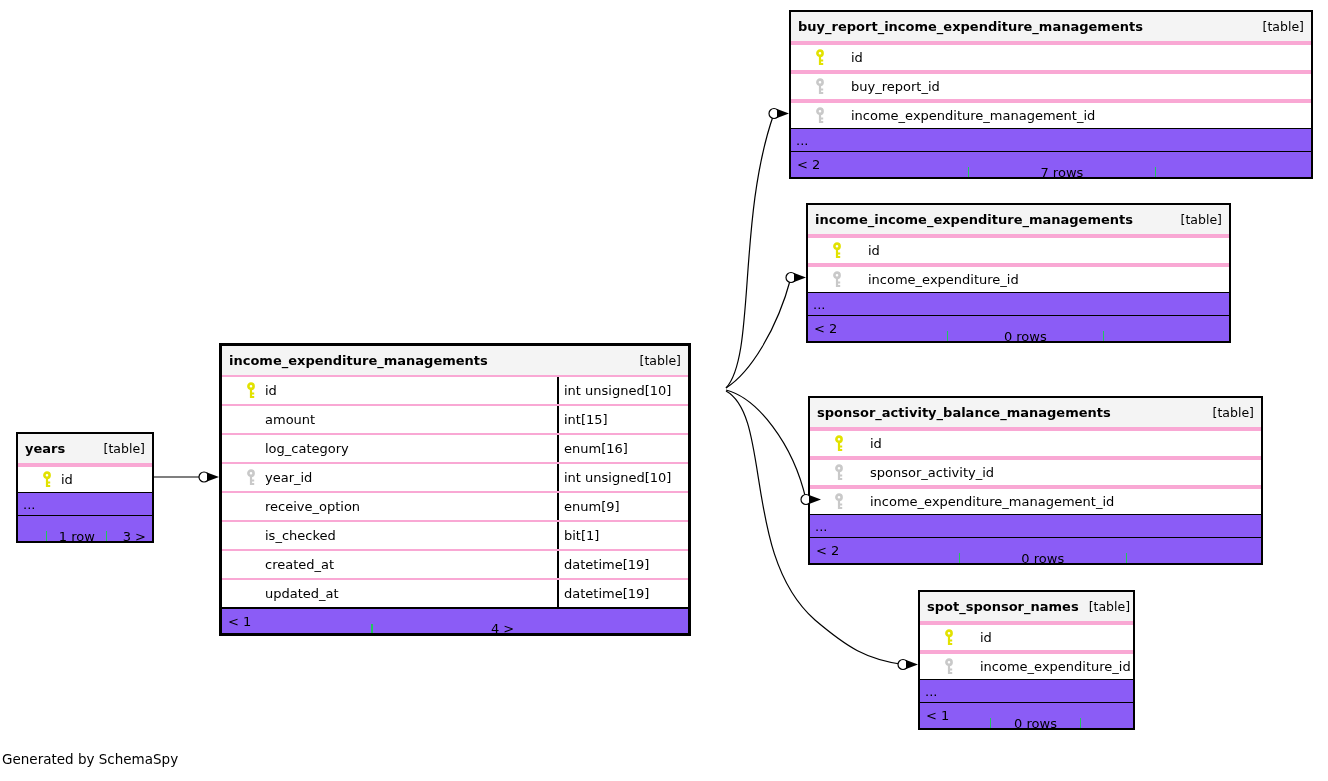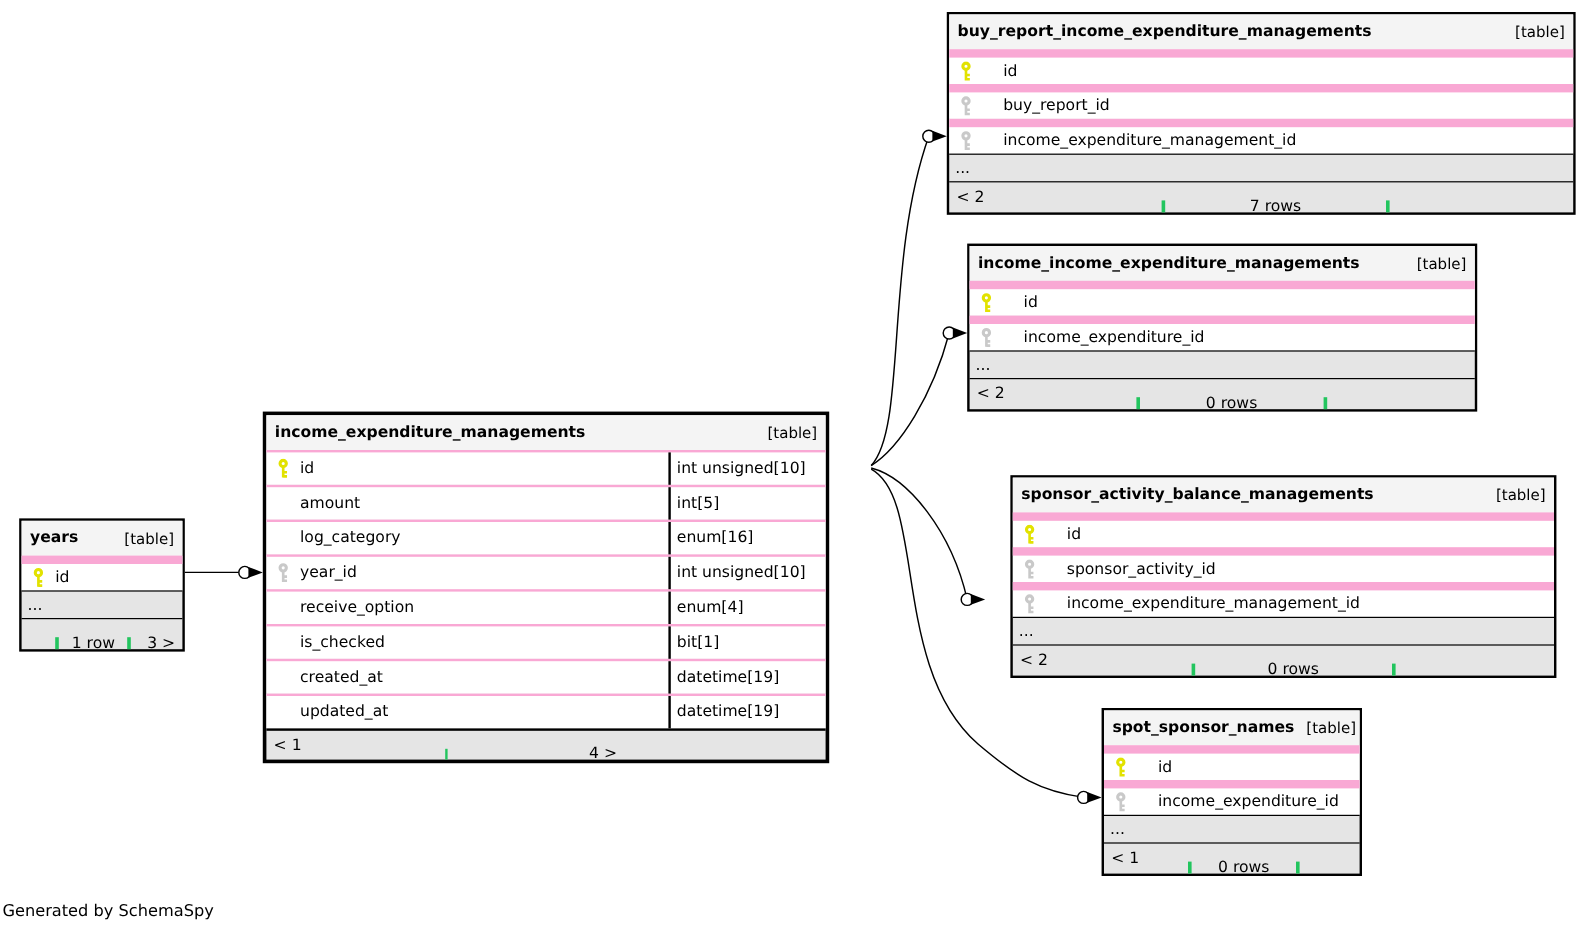--- a/index.html
+++ b/index.html
@@ -1,39 +1,39 @@
 <!DOCTYPE html>
 <html><head>
 <meta charset="utf-8">
 <style>
   html,body{margin:0;padding:0;background:#fff;}
   #canvas{position:relative;width:1328px;height:781px;background:#ffffff;overflow:hidden;
           font-family:"DejaVu Sans","Liberation Sans",sans-serif;color:#000;}
 
   
-  .tbl{position:absolute;background:#e5e5e5;border:2px solid #000;box-sizing:border-box;z-index:2;font-size:13px;}
+  .tbl{position:absolute;background:#8b5cf6;border:2px solid #000;box-sizing:border-box;z-index:2;font-size:13px;}
   .tbl.main{border-width:3px;}
   .hdr{display:flex;justify-content:space-between;align-items:center;height:29px;
        background:#f4f4f4;padding:0 7px;box-sizing:border-box;}
   .hdr .t{font-weight:bold;white-space:nowrap;}
   .hdr .tag{font-size:12.5px;white-space:nowrap;margin-left:10px;}
-  .row{display:flex;align-items:center;height:29px;border-top:7px solid #f9a8d4;box-sizing:border-box;background:#fff;}
+  .row{display:flex;align-items:center;height:29px;border-top:4px solid #f9a8d4;box-sizing:border-box;background:#fff;padding-left:15px;}
   .tbl.main .row{border-top-width:2px;}
   .keyspot{width:10px;height:17px;margin-left:9px;flex:none;}
   .key-pk{color:#e2e200;}
   .key-fk{color:#c9c9c9;}
   .cname{margin-left:9px;white-space:nowrap;}
   .tbl.ind .cname{margin-left:26px;}
   .ctype{margin-left:auto;flex:none;width:131px;height:100%;box-sizing:border-box;
          border-left:2px solid #000;display:flex;align-items:center;padding:0 5px;white-space:nowrap;}
   .dots{height:23px;border-top:1px solid #000;display:flex;align-items:center;padding:0 5px;box-sizing:border-box;}
   .ftr{display:flex;height:26px;border-top:1px solid #000;box-sizing:border-box;}
   .tbl.main .ftr{border-top-width:2px;}
   .fc{display:flex;align-items:center;padding:0 6px;box-sizing:border-box;white-space:nowrap;}
-  .fc + .fc{border-left:3px solid #22c55e;margin-top:15px;}
+  .fc + .fc{border-left:1px solid #22c55e;margin-top:15px;}
   .tbl.main .fc + .fc{border-left-width:2px;}
   .fc.l{justify-content:flex-start;}
   .fc.c{justify-content:center;}
   .fc.r{justify-content:flex-end;}
 
   
   #edges{position:absolute;left:0;top:0;width:1328px;height:781px;z-index:3;pointer-events:none;}
 
   
   #gen-note{position:absolute;left:2px;top:751px;font-size:13.5px;z-index:2;}
@@ -126,21 +126,21 @@
       <span class="cname">income_expenditure_id</span>
     </div>
     <div class="dots">...</div>
     <div class="ftr">
       <span class="fc l" style="width:33%">&lt; 2</span>
       <span class="fc c" style="width:37%">0 rows</span>
       <span class="fc r" style="width:30%"></span>
     </div>
   </div>
 
-  <div class="tbl ind" style="left:842px;top:396px;width:455px;">
+  <div class="tbl ind" style="left:808px;top:396px;width:455px;">
     <div class="hdr">
       <span class="t">sponsor_activity_balance_managements</span>
       <span class="tag">[table]</span>
     </div>
     <div class="row">
       <span class="keyspot key-pk"><svg width="10" height="17" viewBox="0 0 10 17">
             <circle cx="5" cy="4.2" r="2.6" fill="none" stroke="currentColor" stroke-width="2.6"></circle>
             <path d="M5 6.5 V16 M5 11.5 H8.2 M5 15 H8.2" stroke="currentColor" stroke-width="2.2" fill="none"></path>
           </svg></span>
       <span class="cname">id</span>
@@ -203,39 +203,39 @@
       <span class="keyspot key-pk"><svg width="10" height="17" viewBox="0 0 10 17">
             <circle cx="5" cy="4.2" r="2.6" fill="none" stroke="currentColor" stroke-width="2.6"></circle>
             <path d="M5 6.5 V16 M5 11.5 H8.2 M5 15 H8.2" stroke="currentColor" stroke-width="2.2" fill="none"></path>
           </svg></span>
       <span class="cname">id</span>
       <span class="ctype">int unsigned[10]</span>
     </div>
     <div class="row">
       <span class="keyspot"></span>
       <span class="cname">amount</span>
-      <span class="ctype">int[5]</span>
+      <span class="ctype">int[15]</span>
     </div>
     <div class="row">
       <span class="keyspot"></span>
       <span class="cname">log_category</span>
       <span class="ctype">enum[16]</span>
     </div>
     <div class="row">
       <span class="keyspot key-fk"><svg width="10" height="17" viewBox="0 0 10 17">
             <circle cx="5" cy="4.2" r="2.6" fill="none" stroke="currentColor" stroke-width="2.6"></circle>
             <path d="M5 6.5 V16 M5 11.5 H8.2 M5 15 H8.2" stroke="currentColor" stroke-width="2.2" fill="none"></path>
           </svg></span>
       <span class="cname">year_id</span>
       <span class="ctype">int unsigned[10]</span>
     </div>
     <div class="row">
       <span class="keyspot"></span>
       <span class="cname">receive_option</span>
-      <span class="ctype">enum[4]</span>
+      <span class="ctype">enum[9]</span>
     </div>
     <div class="row">
       <span class="keyspot"></span>
       <span class="cname">is_checked</span>
       <span class="ctype">bit[1]</span>
     </div>
     <div class="row">
       <span class="keyspot"></span>
       <span class="cname">created_at</span>
       <span class="ctype">datetime[19]</span>

